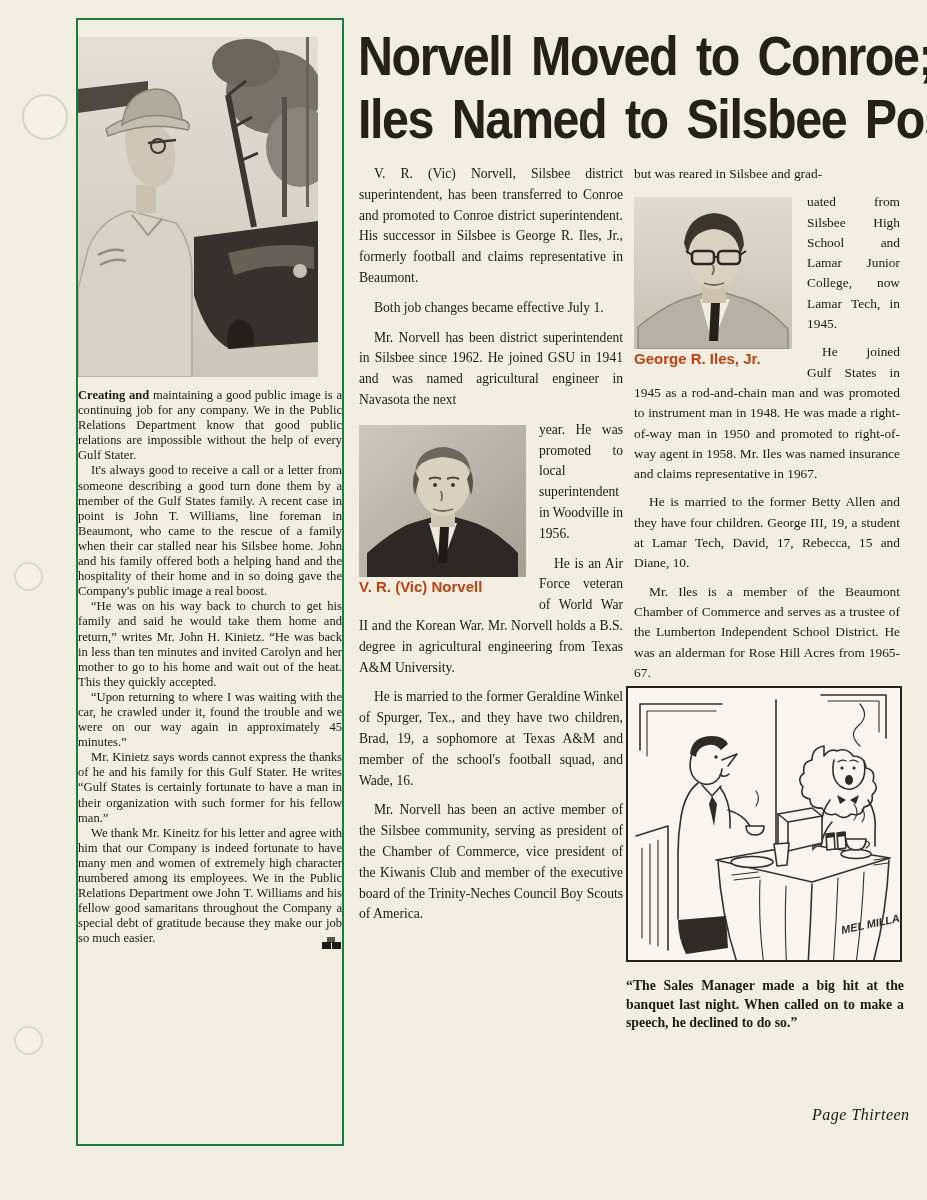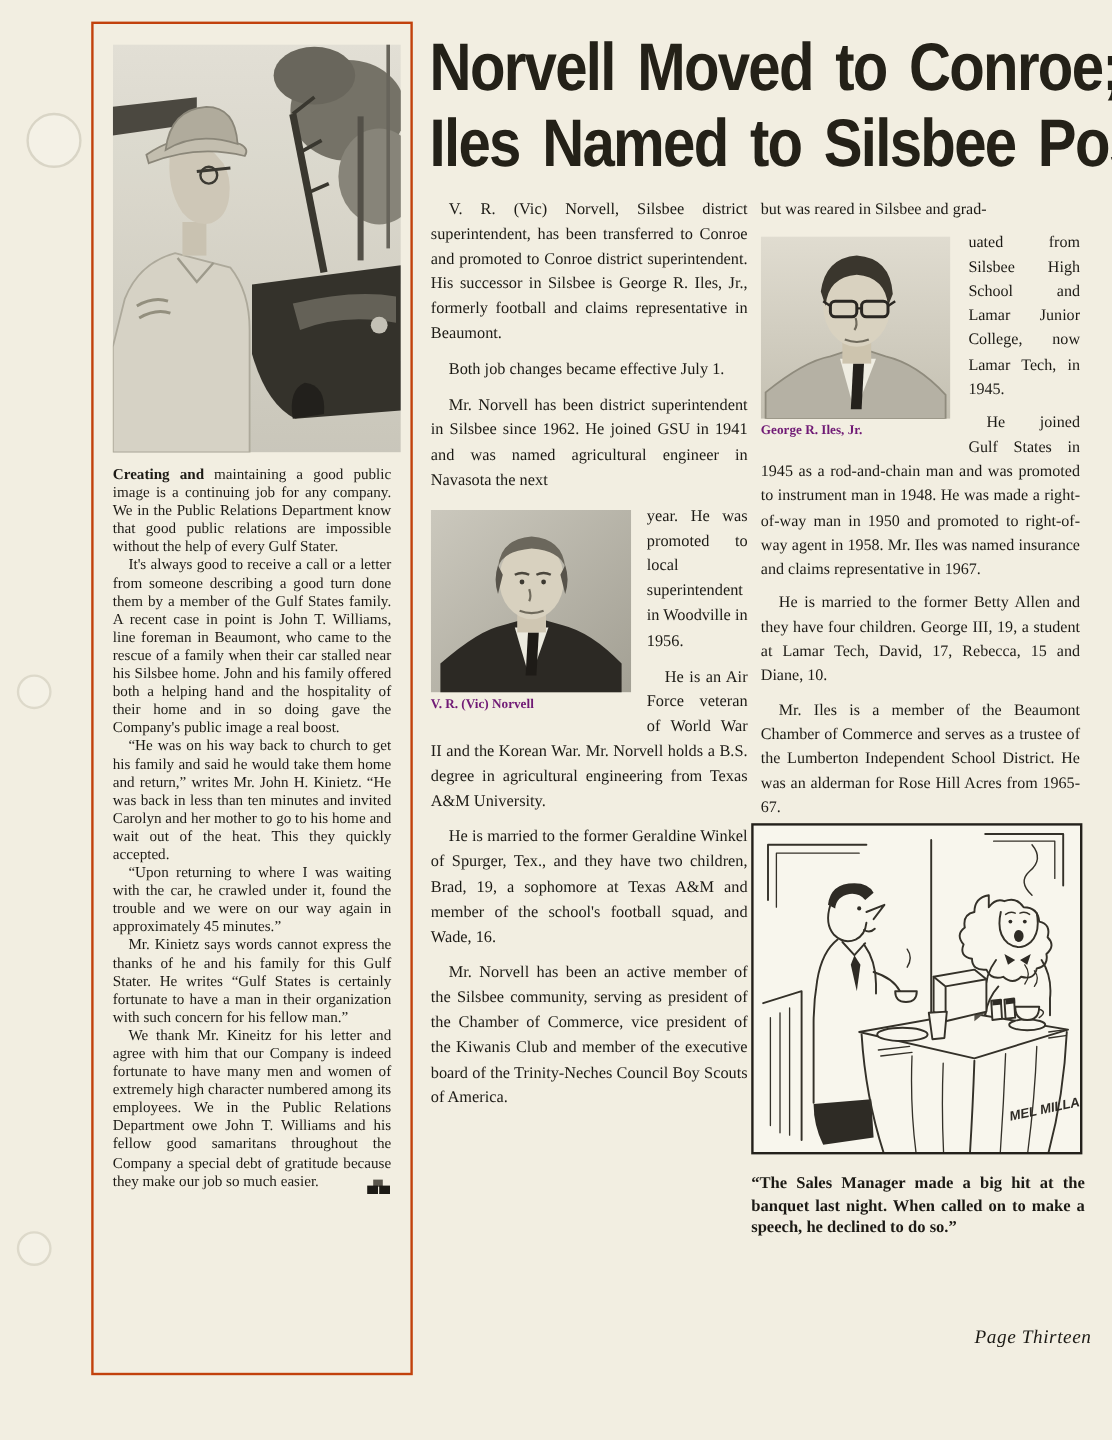--- a/index.html
+++ b/index.html
@@ -4,43 +4,43 @@
 <style>
   html,body{margin:0;padding:0;background:#8e8a7e;}
   .page{position:relative;width:927px;height:1200px;background:#f2eee1;overflow:hidden;
         font-family:"Liberation Serif",serif;color:#1c1a15;margin:0 auto;}
   
   .hole{position:absolute;border-radius:50%;background:#f4f1e6;}
   .hole-top{left:22px;top:94px;width:42px;height:42px;border:2px solid #d9d5c6;}
   .hole-mid{left:14px;top:562px;width:25px;height:25px;border:2px solid #ddd9ca;}
   .hole-bot{left:14px;top:1026px;width:25px;height:25px;border:2px solid #ddd9ca;}
   
-  .left-box{position:absolute;left:76px;top:18px;width:268px;height:1128px;border:2px solid #c2410c;
-            box-sizing:border-box;padding:17px 16px 8px;overflow:hidden;}
+  .left-box{position:absolute;left:76px;top:18px;width:268px;height:1128px;border:2px solid #15803d;
+            box-sizing:border-box;padding:17px 0 8px;overflow:hidden;}
   .left-photo{display:block;width:240px;height:340px;}
   .left-text{margin-top:11px;font-size:12.6px;line-height:15.1px;text-align:justify;}
   .left-text p{margin:0;text-indent:13px;}
   .left-text p.lead{text-indent:0;}
   .lead-b{font-weight:bold;}
   
   .headline{position:absolute;left:358px;top:24px;width:565px;color:#242118;
             font-family:"Liberation Sans",sans-serif;font-weight:bold;font-size:51px;line-height:58px;
             letter-spacing:-1.5px;word-spacing:7px;transform:scale(.95,1.1);transform-origin:left top;
             white-space:nowrap;}
   
   .col{position:absolute;top:164px;text-align:justify;}
   .col p{margin:0 0 9px;text-indent:15px;}
   .col p.noind{text-indent:0;}
   .col-mid{left:359px;width:264px;font-size:13.6px;line-height:20.8px;}
   .col-right{left:634px;width:266px;font-size:13.4px;line-height:20.3px;}
   .col-right p{margin:0 0 8px;}
   .photo-float{float:left;margin:5px 10px 3px 0;}
   .photo-float svg{display:block;}
-  .caption{font-family:Liberation Serif, serif;font-weight:bold;font-size:11px;line-height:16px;
-           margin-top:2px;color:#701a75;}
+  .caption{font-family:Liberation Sans, sans-serif;font-weight:bold;font-size:15px;line-height:16px;
+           margin-top:2px;color:#c2410c;}
   .clear{clear:both;height:0;}
   
   .endmark{display:inline-block;float:right;width:21px;height:13px;position:relative;margin-top:6px;}
   .endmark i{position:absolute;display:block;background:#1c1a15;}
   .endmark .sq1{left:6px;top:0;width:8px;height:6px;background:#5a564c;}
   .endmark .sq2{left:1px;top:5px;width:9px;height:7px;}
   .endmark .sq3{left:11px;top:5px;width:9px;height:7px;}
   
   .cartoon-box{position:absolute;left:626px;top:686px;width:276px;height:276px;border:2px solid #24211b;
                background:#f8f6ed;box-sizing:border-box;}
@@ -95,21 +95,21 @@
       <circle cx="80" cy="109" r="7" stroke="#3c3a33" stroke-width="2" fill="none"></circle>
       <path d="M28 92 Q62 68 106 83 Q114 87 110 93 Q70 83 30 99 Z" fill="#c9c4b4" stroke="#8e8a7c" stroke-width="1.5"></path>
       <path d="M44 88 Q48 54 78 52 Q102 52 104 83 Q70 72 44 88 Z" fill="#b5b0a0" stroke="#8e8a7c" stroke-width="1.5"></path>
       <rect width="240" height="340" fill="#1c1a15" opacity=".03"></rect>
     </svg>
     <div class="left-text">
       <p class="lead"><span class="lead-b">Creating and</span> <span>maintaining a good public image is a continuing job for any company. We in the Public Relations Department know that good public relations are impossible without the help of every Gulf Stater.</span></p>
       <p>It's always good to receive a call or a letter from someone describing a good turn done them by a member of the Gulf States family. A recent case in point is John T. Williams, line foreman in Beaumont, who came to the rescue of a family when their car stalled near his Silsbee home. John and his family offered both a helping hand and the hospitality of their home and in so doing gave the Company's public image a real boost.</p>
       <p>“He was on his way back to church to get his family and said he would take them home and return,” writes Mr. John H. Kinietz. “He was back in less than ten minutes and invited Carolyn and her mother to go to his home and wait out of the heat. This they quickly accepted.</p>
       <p>“Upon returning to where I was waiting with the car, he crawled under it, found the trouble and we were on our way again in approximately 45 minutes.”</p>
-      <p>Mr. Kinietz says words cannot express the thanks of he and his family for this Gulf Stater. He writes “Gulf States is certainly fortunate to have a man in their organization with such concern for his fellow man.”</p>
+      <p>Mr. Kinietz says words cannot express the thanks of he and his family for this Gulf Stater. He writes “Gulf States is certainly fortunate to have a man in their organization with such former for his fellow man.”</p>
       <p><span>We thank Mr. Kineitz for his letter and agree with him that our Company is indeed fortunate to have many men and women of extremely high character numbered among its employees. We in the Public Relations Department owe John T. Williams and his fellow good samaritans throughout the Company a special debt of gratitude because they make our job so much easier.</span><span class="endmark">
             <i class="sq1"></i>
             <i class="sq2"></i>
             <i class="sq3"></i>
           </span></p>
     </div>
   </div>
 
   <div class="headline">
     <span class="ln">Norvell Moved to Conroe;</span>

